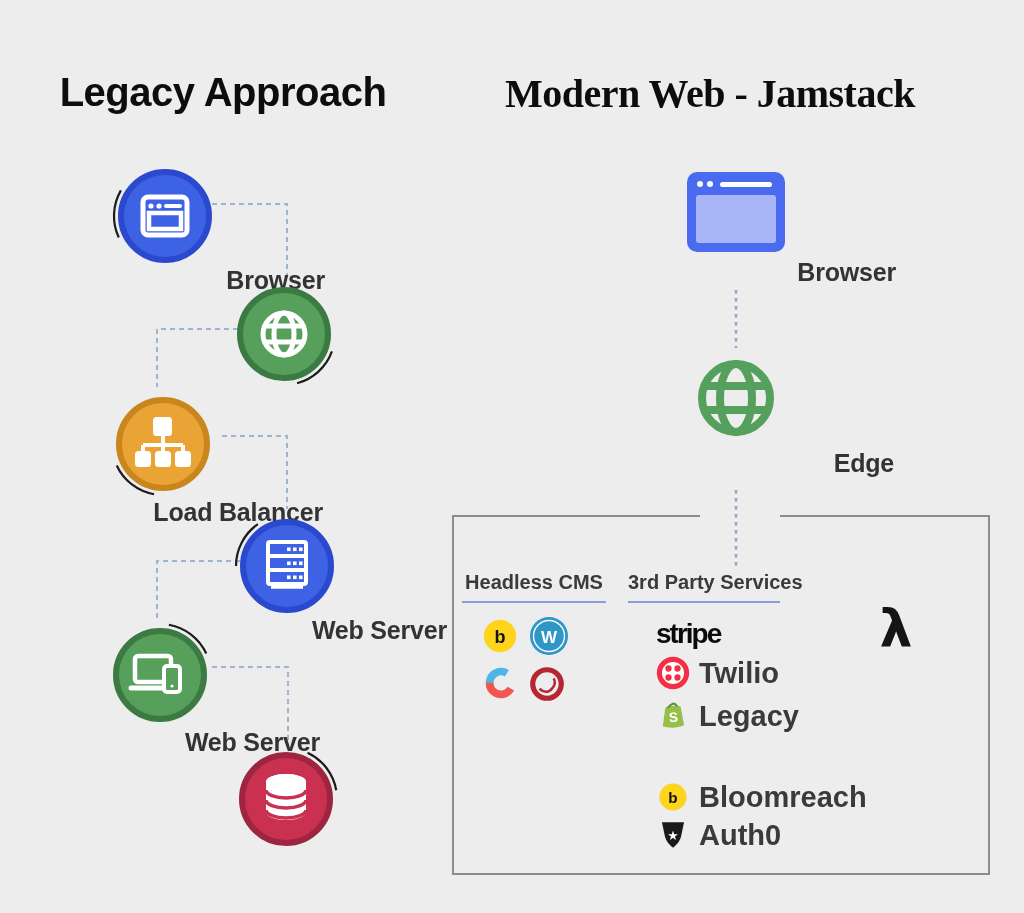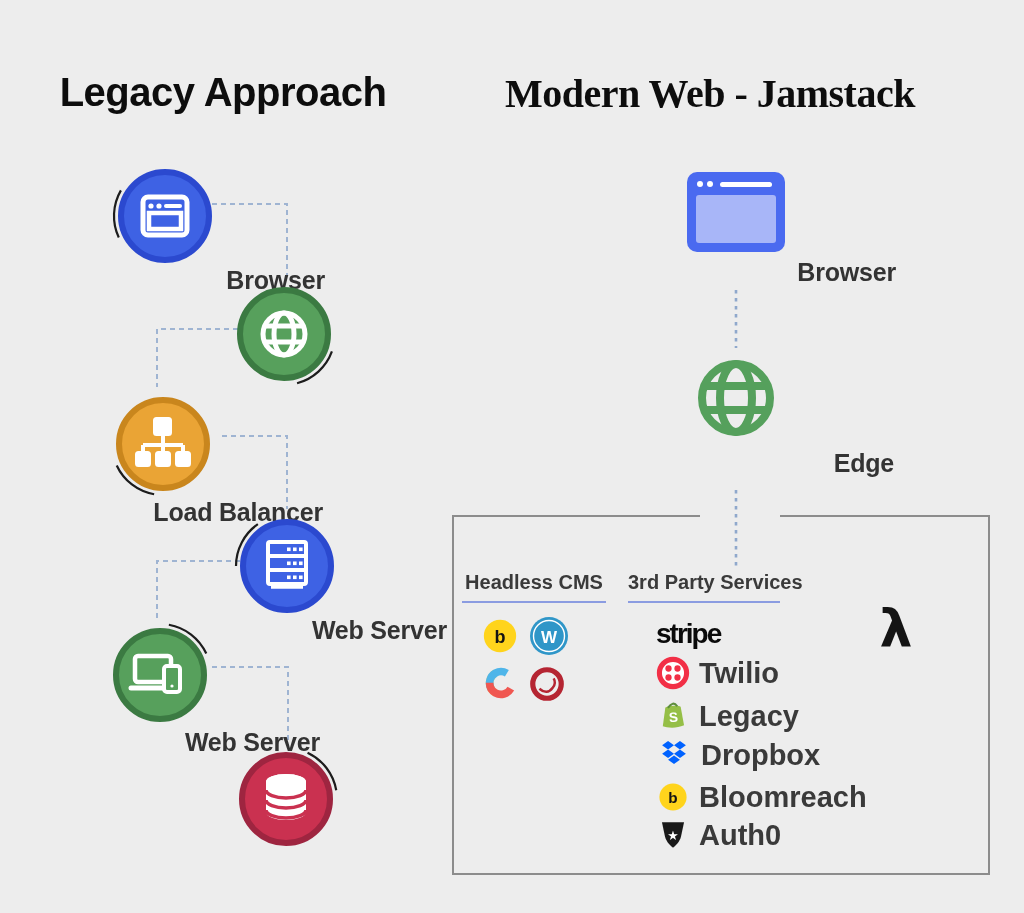--- a/index.html
+++ b/index.html
@@ -230,32 +230,20 @@
 
   <div class="svcrow" style="top:694px">
     <svg width="34" height="34" viewBox="0 0 40 40">
       <path d="M11,10 C14,8 26,7 29,9 L33,31 C24,35 13,34 8,32 Z" fill="#95bf47"></path>
       <path d="M14,10.5 q6,-9 11,-2" fill="none" stroke="#5e8e3e" stroke-width="2.4"></path>
       <text x="20.5" y="27" text-anchor="middle" font-size="16" font-weight="bold" fill="#fff" transform="rotate(-4 20 20)">S</text>
     </svg>
     <span class="svclabel">Legacy</span>
   </div>
 
-  <div class="svcrow" style="top:733px">
-    <svg width="36" height="34" viewBox="0 0 40 40">
-      <g fill="#0062ff">
-        <path d="M13,3.5 L20,8.5 L13,13.5 L6,8.5 Z"></path>
-        <path d="M27,3.5 L34,8.5 L27,13.5 L20,8.5 Z"></path>
-        <path d="M13,13.5 L20,18.5 L13,23.5 L6,18.5 Z"></path>
-        <path d="M27,13.5 L34,18.5 L27,23.5 L20,18.5 Z"></path>
-        <path d="M20,20.5 L27,25.5 L20,30.5 L13,25.5 Z"></path>
-      </g>
-    </svg>
-    <span class="svclabel">Dropbox</span>
-  </div>
 
   <div class="svcrow" style="top:775px">
     <svg width="34" height="34" viewBox="0 0 40 40">
       <circle cx="20" cy="20" r="16" fill="#ffd41c"></circle>
       <text x="20" y="26.5" text-anchor="middle" font-size="18" font-weight="bold" fill="#141414">b</text>
     </svg>
     <span class="svclabel">Bloomreach</span>
   </div>
 
   <div class="svcrow" style="top:813px">

